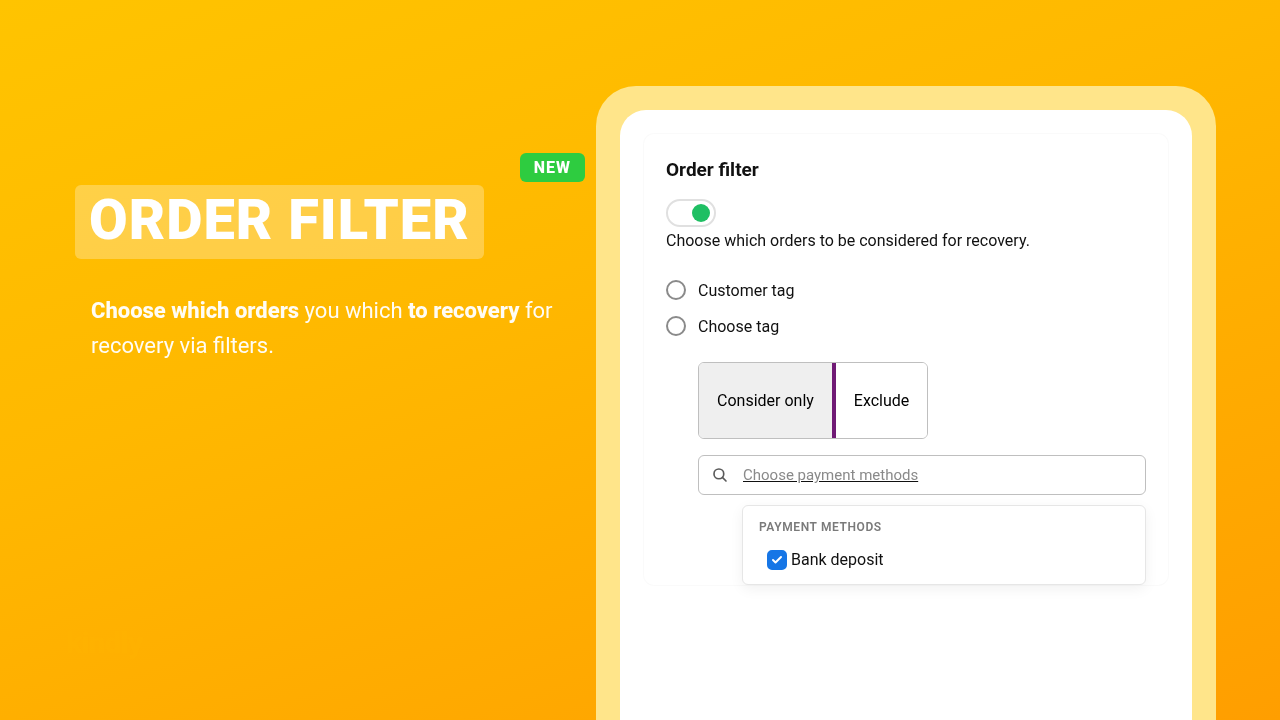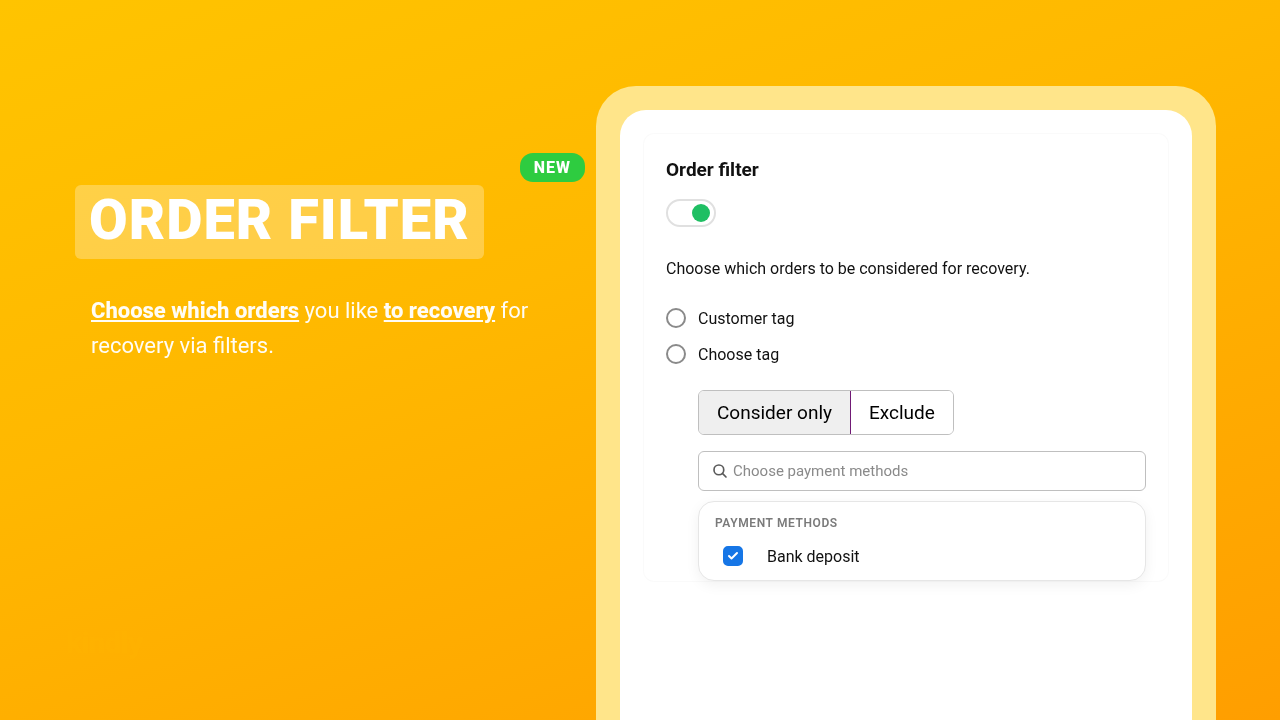--- a/index.html
+++ b/index.html
@@ -8,34 +8,34 @@
     width: 1280px; height: 720px;
     background: linear-gradient(160deg, #ffc400 0%, #ffb800 40%, #ff9e00 100%);
     position: relative;
   }
 
   
   .promo { position: absolute; left: 75px; top: 155px; width: 500px; color: #fff; }
   .badge-new {
     position: absolute; right: -10px; top: -2px;
     background: #2ecc40; color: #fff; font-weight: 800; letter-spacing: 1px;
-    padding: 5px 14px; border-radius: 13px; font-size: 16px;
+    padding: 5px 14px; border-radius: 6px; font-size: 16px;
   }
   .title-wrap {
     position: relative; display: inline-block; margin-top: 30px;
     padding: 2px 14px 6px 14px; background: rgba(255,255,255,0.28); border-radius: 6px;
   }
   .title {
     font-size: 56px; font-weight: 900; letter-spacing: 1px; color: #fff;
   }
   .subtitle {
     margin-top: 34px; margin-left: 16px; font-size: 22px; font-weight: 400; line-height: 1.6;
     color: rgba(255,255,255,0.96);
   }
-  .subtitle b { font-weight: 800; text-decoration: underline; }
+  .subtitle b { font-weight: 800; }
 
   .brand {
     position: absolute; left: 66px; bottom: 60px; color: rgba(255,179,0,0.55);
     font-weight: 900; font-size: 30px; letter-spacing: -1px;
   }
 
   
   .device-outer {
     position: absolute; left: 596px; top: 86px;
     width: 620px; height: 720px;
@@ -54,87 +54,87 @@
   .card-title { font-size: 19px; font-weight: 700; margin-bottom: 18px; }
   .toggle {
     width: 50px; height: 28px; border-radius: 16px; background: #fff;
     border: 2px solid #e0e0e0; position: relative; cursor: pointer;
     display: inline-block;
   }
   .toggle .knob {
     position: absolute; top: 3px; right: 4px;
     width: 18px; height: 18px; border-radius: 50%; background: #1fbf63;
   }
-  .helper { margin-top: 28px; font-size: 16px; color: #111; }
+  .helper { font-size: 16px; color: #111; }
   .radio-group { margin-top: 22px; }
   .radio-row {
     display: flex; align-items: center; gap: 12px; padding: 8px 0; cursor: pointer;
   }
   .radio {
     width: 20px; height: 20px; border-radius: 50%; border: 2px solid #8a8a8a; position: relative; flex-shrink: 0;
   }
   .radio.selected { border-color: #1676e6; }
   .radio.selected::after {
     content: ""; position: absolute; left: 3px; top: 3px; width: 10px; height: 10px;
     border-radius: 50%; background: #1676e6;
   }
   .radio-label { font-size: 16px; }
 
   .sub-controls { margin: 18px 0 0 32px; }
   .seg {
     display: inline-flex; border: 1px solid #bfbfbf; border-radius: 6px; overflow: hidden;
   }
   .seg button {
-    background: #fff; border: none; padding: 10px 18px; font-size: 19px; cursor: pointer;
+    background: #fff; border: none; padding: 28px 18px; font-size: 16px; cursor: pointer;
     font-family: inherit;
   }
   .seg button.active { background: #efefef; }
-  .seg button + button { border-left: 1px solid #701a75; }
+  .seg button + button { border-left: 4px solid #701a75; }
 
   .search-wrap {
     margin-top: 16px; border: 1px solid #bfbfbf; border-radius: 6px;
-    display: flex; align-items: center; padding: 10px 12px; gap: 4px;
+    display: flex; align-items: center; padding: 10px 12px; gap: 14px; text-decoration: underline;
   }
   .search-wrap svg { flex-shrink: 0; }
   .search-wrap input {
     border: none; outline: none; font-size: 15px; width: 100%;
     font-family: inherit; color: #111;
   }
   .search-wrap input::placeholder { color: #8a8a8a; }
 
   .dropdown {
-    margin-top: 10px; border: 1px solid #e6e6e6; border-radius: 16px;
-    box-shadow: 0 4px 14px rgba(0,0,0,0.06); background: #fff; padding: 14px 16px 6px 16px;
+    margin-top: 10px; border: 1px solid #e6e6e6; border-radius: 6px;
+    box-shadow: 0 4px 14px rgba(0,0,0,0.06); background: #fff; padding: 14px 16px 6px 16px; margin-left: 44px;
   }
   .dropdown .dd-head {
     font-size: 12px; letter-spacing: 0.6px; color: #7a7a7a; font-weight: 600; margin-bottom: 8px;
   }
   .opt-row {
-    display: flex; align-items: center; gap: 24px; padding: 8px 8px; cursor: pointer;
+    display: flex; align-items: flex-start; gap: 4px; padding: 8px 8px; cursor: pointer;
   }
   .chk {
     width: 20px; height: 20px; border-radius: 5px; border: 2px solid #9a9a9a; position: relative; flex-shrink: 0;
     background: #fff;
   }
   .chk.checked { background: #1676e6; border-color: #1676e6; }
   .chk.checked svg { position: absolute; left: 2px; top: 2px; }
   .opt-label { font-size: 16px; }
 </style>
 </head>
 <body>
 
 <div class="stage">
 
   <div class="promo">
     <div class="badge-new">NEW</div>
     <div class="title-wrap">
       <div class="title">ORDER FILTER</div>
     </div>
     <div class="subtitle">
-      <b>Choose which orders</b><span> you like </span><b>to recovery</b><span> for recovery via filters.</span>
+      <b>Choose which orders</b><span> you which </span><b>to recovery</b><span> for recovery via filters.</span>
     </div>
   </div>
 
   <div class="brand">kindly</div>
 
   <div class="device-outer">
     <div class="device-inner">
       <div class="card">
 
         <div class="card-title">Order filter</div>

